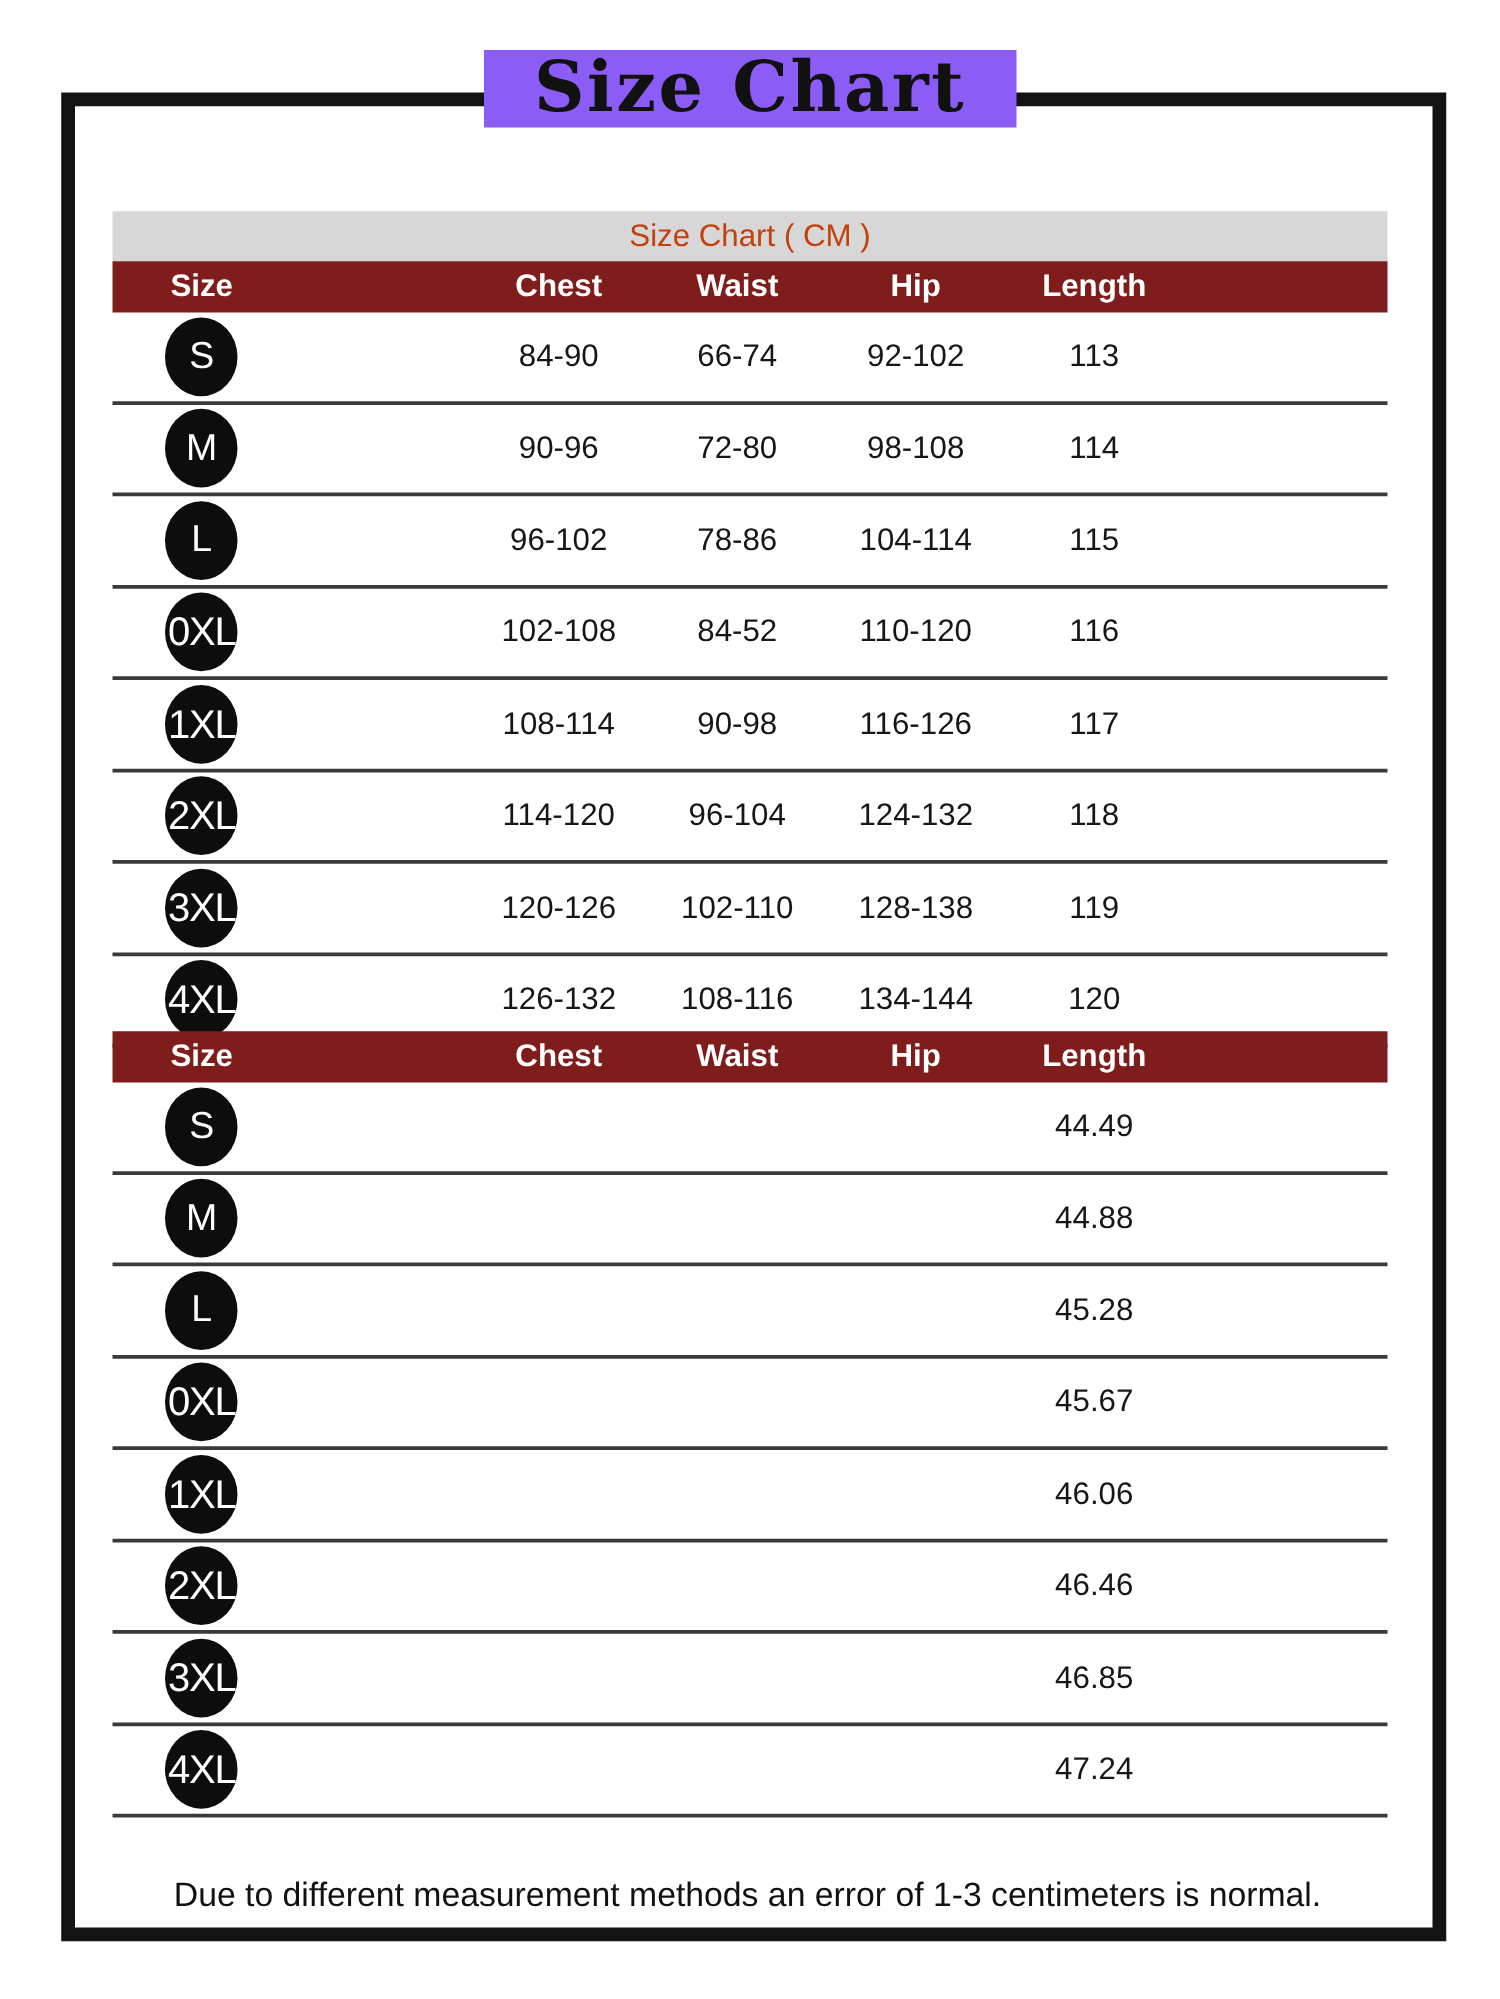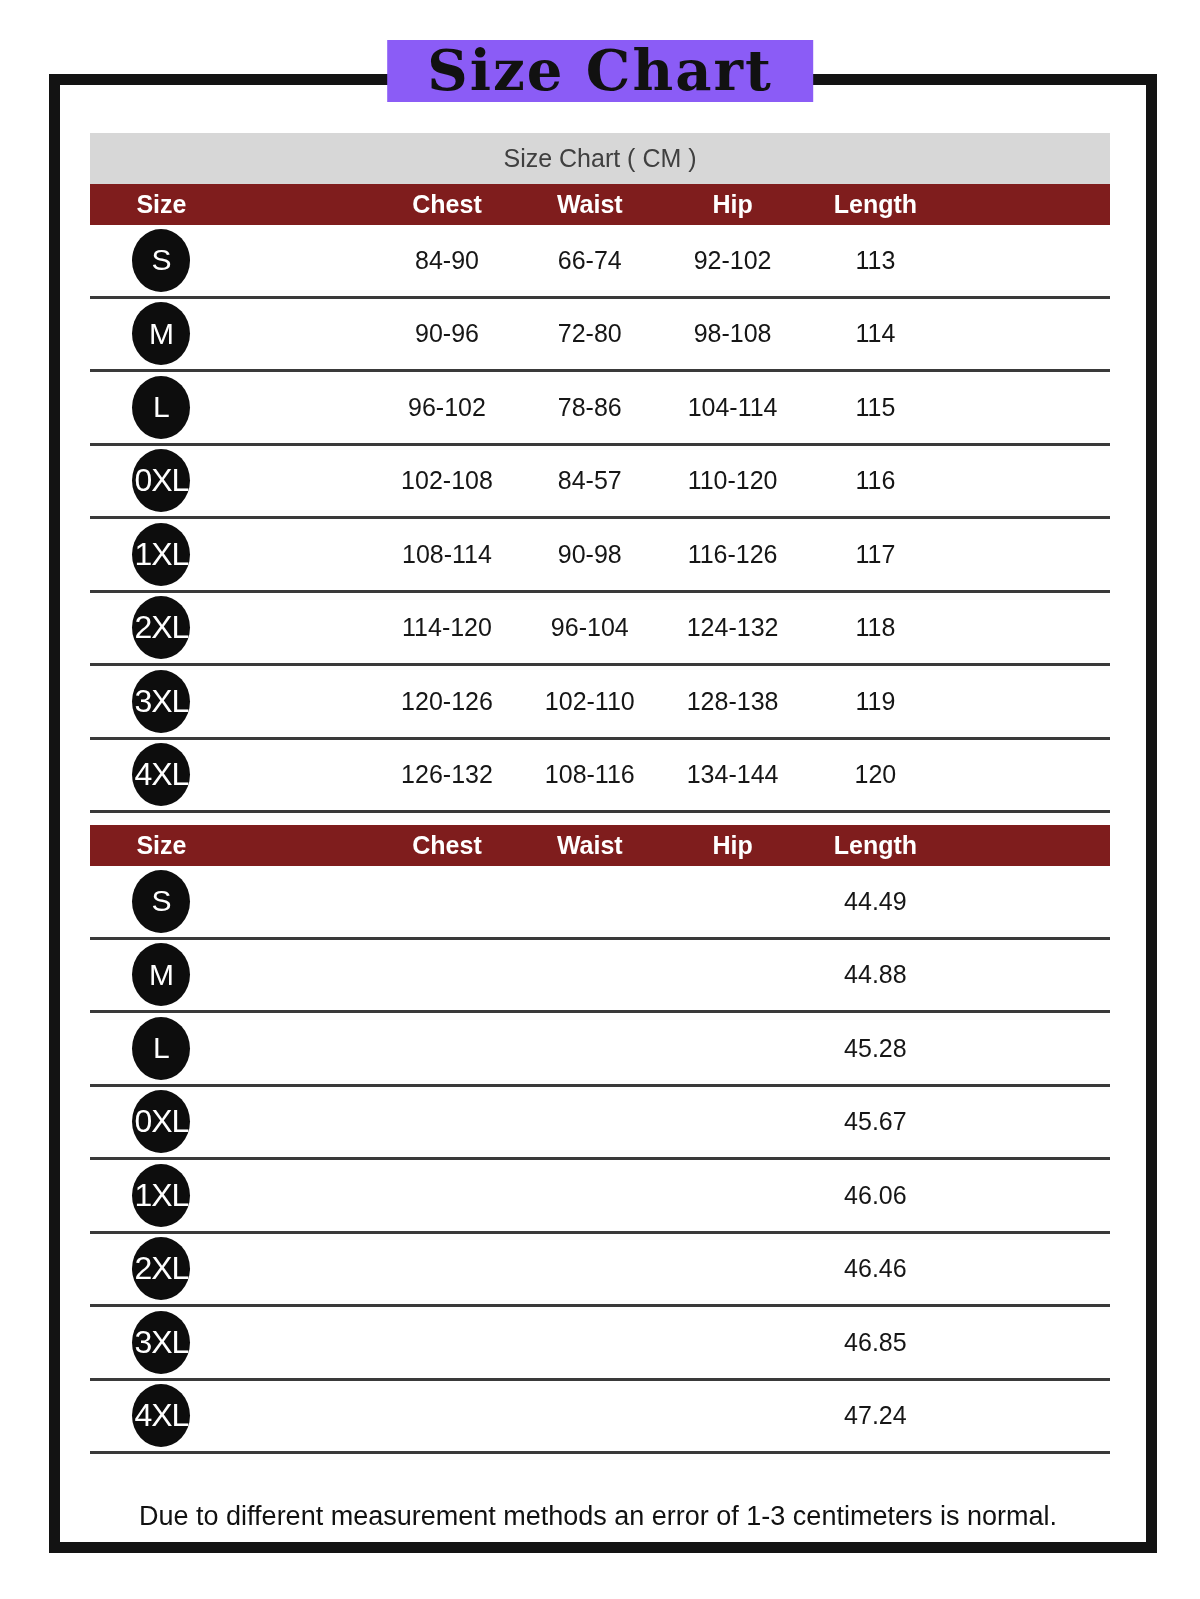--- a/index.html
+++ b/index.html
@@ -40,27 +40,28 @@
   }
   .table-section {
     position: absolute;
     left: 90px;
     width: 1020px;
     z-index: 3;
   }
   #table-cm { top: 133px; }
   #table-in { top: 825px; }
   .band {
-    height: 51px;
+    height: 40px;
     background: #d7d7d7;
     display: flex;
     align-items: center;
     justify-content: center;
     font-size: 25px;
-    color: #404040;
+    color: #c2410c;
+    margin-top: 36px;
   }
   .grid-row {
     display: grid;
     grid-template-columns: 14% 14% 14% 14% 14% 14% 16%;
     align-items: center;
   }
   .thead {
     height: 41px;
     background: #7f1d1d;
     color: #ffffff;
@@ -160,21 +161,21 @@
         <div class="cell">115</div>
         <div class="cell"></div>
       </div>
 
       <div class="row grid-row">
         <div class="cell size-cell">
           <span class="badge badge-multi">0XL</span>
         </div>
         <div class="cell"></div>
         <div class="cell">102-108</div>
-        <div class="cell">84-57</div>
+        <div class="cell">84-52</div>
         <div class="cell">110-120</div>
         <div class="cell">116</div>
         <div class="cell"></div>
       </div>
 
       <div class="row grid-row">
         <div class="cell size-cell">
           <span class="badge badge-multi">1XL</span>
         </div>
         <div class="cell"></div>

